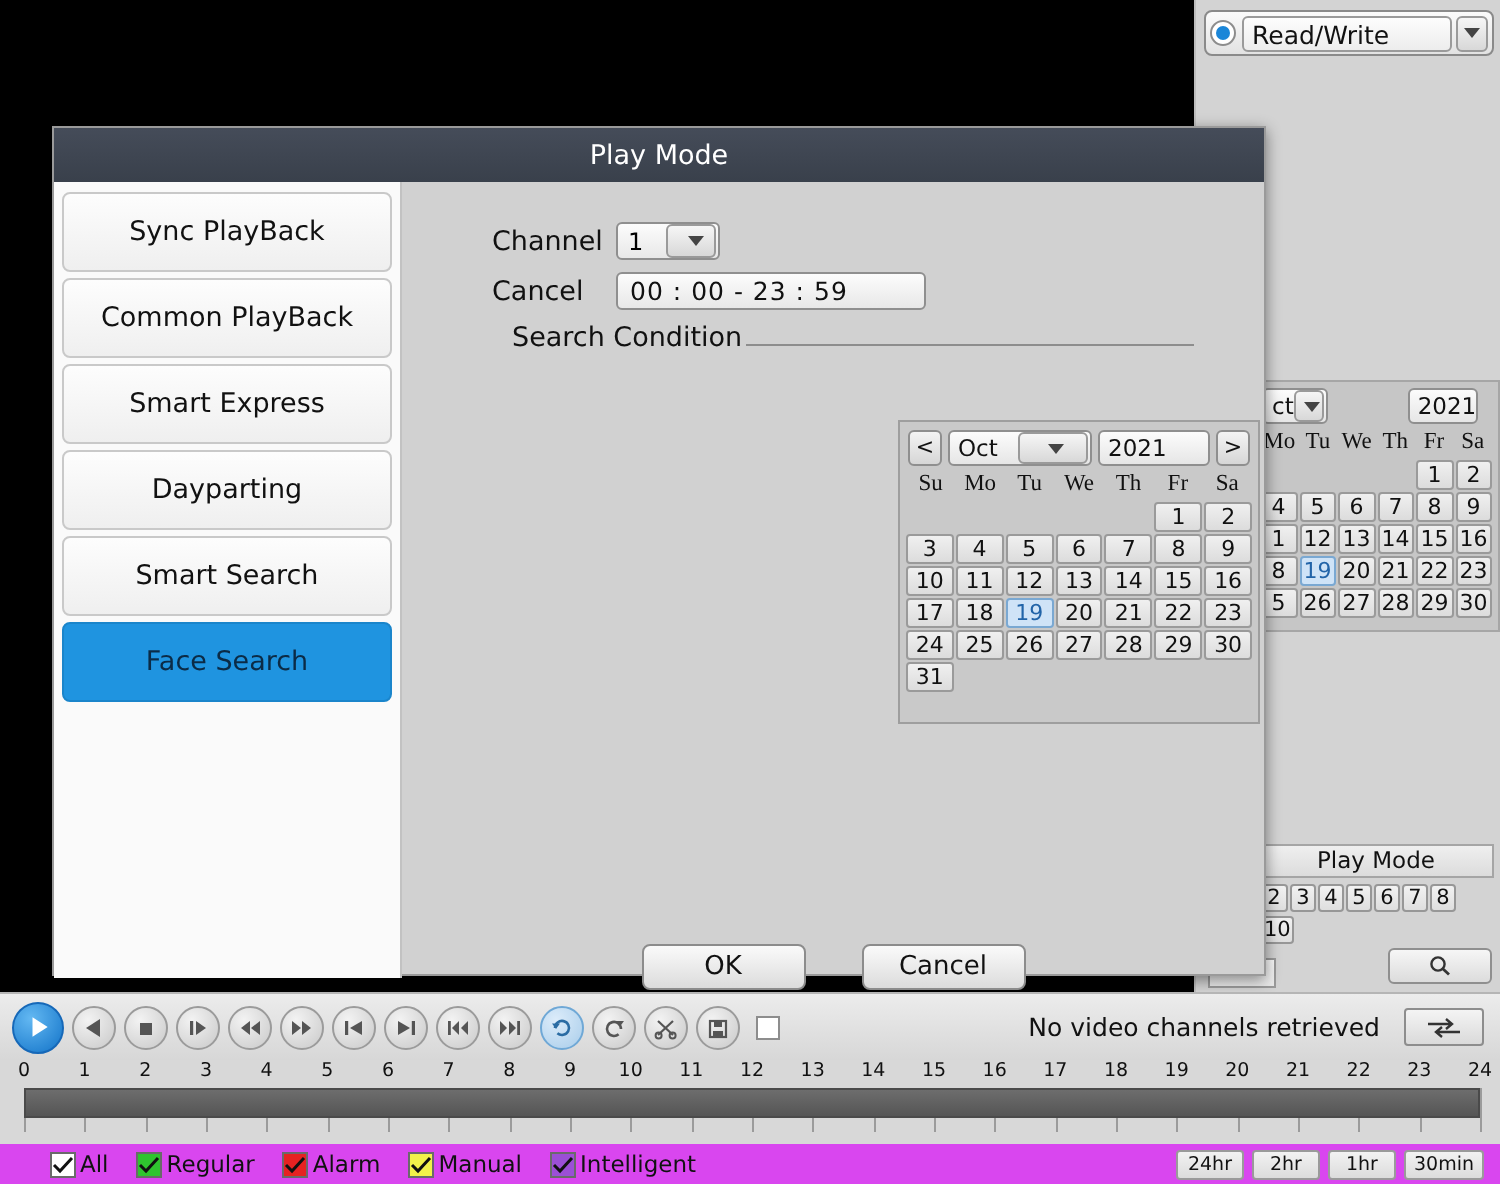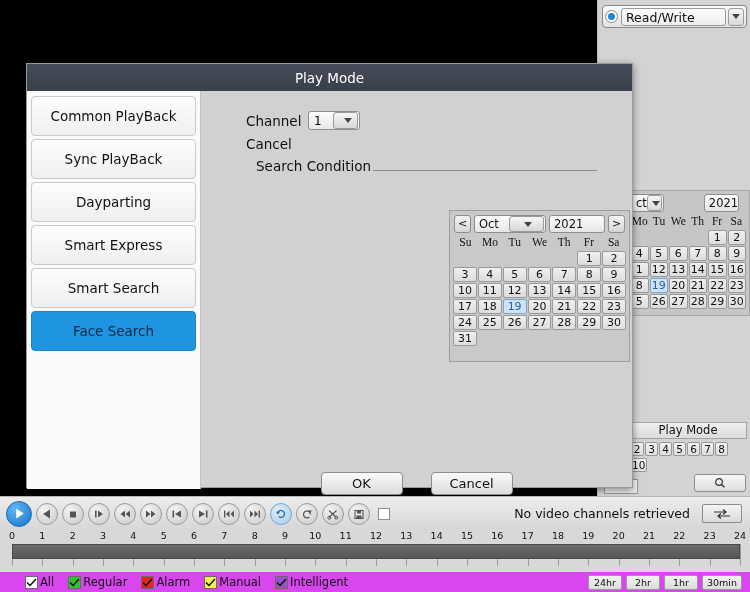--- a/index.html
+++ b/index.html
@@ -343,30 +343,30 @@
 
   <div class="dialog">
     <div class="titlebar">
       <span>Play Mode</span>
     </div>
 
     <div class="dlg-body">
 
       <div class="sidebar" id="sidebar">
           <div class="side-item">
+            <span>Sync PlayBack</span>
+          </div>
+          <div class="side-item">
             <span>Common PlayBack</span>
           </div>
           <div class="side-item">
-            <span>Sync PlayBack</span>
+            <span>Smart Express</span>
           </div>
           <div class="side-item">
             <span>Dayparting</span>
-          </div>
-          <div class="side-item">
-            <span>Smart Express</span>
           </div>
           <div class="side-item">
             <span>Smart Search</span>
           </div>
           <div class="side-item active">
             <span>Face Search</span>
           </div>
         </div>
 
       <div class="form">
@@ -374,20 +374,21 @@
         <div class="row row-channel">
           <span class="lbl">Channel</span>
           <span class="chan-box">
             <span>1</span>
             <span class="mini-arrow"></span>
           </span>
         </div>
 
         <div class="row row-period">
           <span class="lbl">Cancel</span>
+          <span class="period-box">00 : 00     -     23 : 59</span>
         </div>
 
         <div class="row row-search">
           <span class="search-label">Search Condition</span>
           <span class="search-rule"></span>
         </div>
 
         <div class="main-cal">
           <div class="cal-head">
             <div class="cal-btn">&lt;</div>

